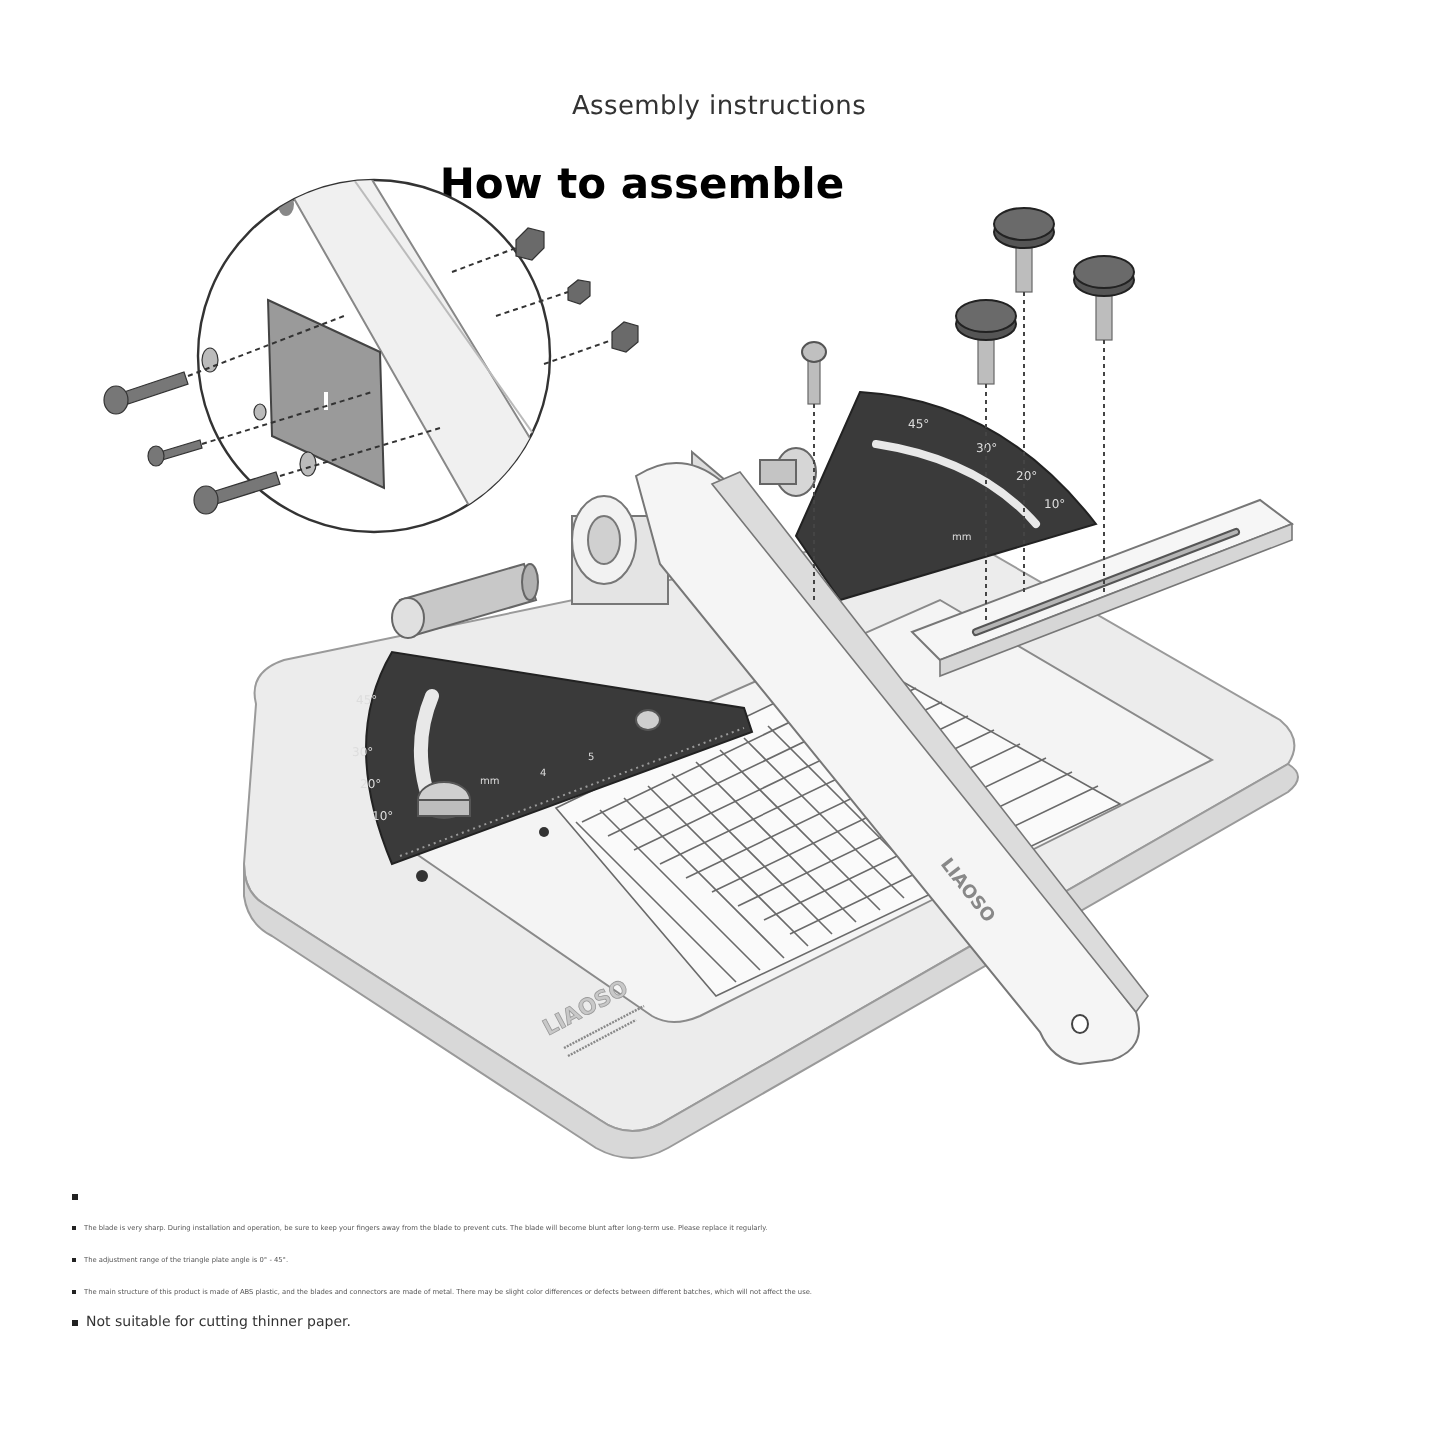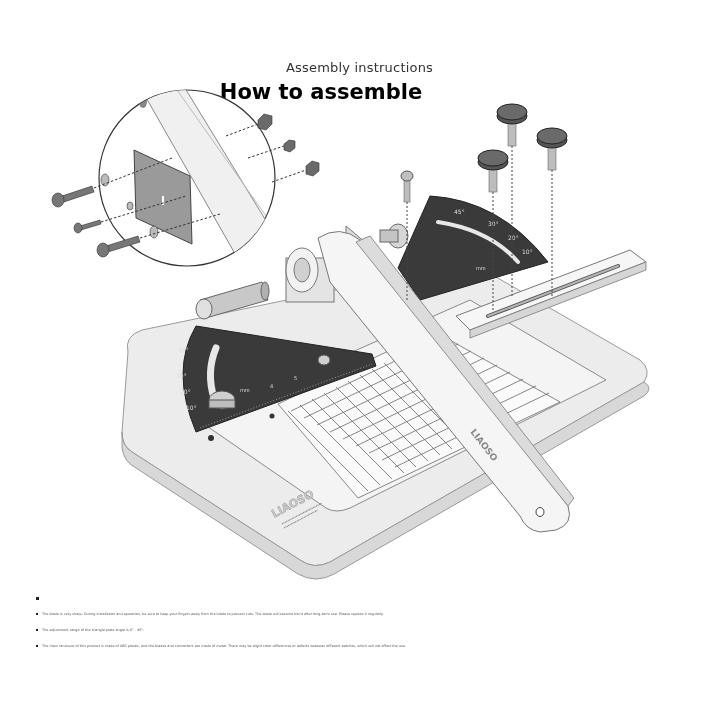--- a/index.html
+++ b/index.html
@@ -1,17 +1,17 @@
 <!DOCTYPE html>
 <html><head>
 <meta charset="utf-8">
 <style>
   html, body { margin:0; padding:0; background:#ffffff; }
   body { width:719px; height:719px; position:relative; overflow:hidden; font-family:"DejaVu Sans", sans-serif; color:#222; }
-  .subtitle { position:absolute; top:60px; left:0; width:719px; text-align:center; font-size:13px; color:#333; letter-spacing:0.2px; }
+  .subtitle { position:absolute; top:46px; left:0; width:719px; text-align:center; font-size:13px; color:#333; letter-spacing:0.2px; }
   .title { position:absolute; top:80px; left:0; width:586px; text-align:center; font-size:21px; font-weight:bold; color:#000000;padding-left:28px; }
   .illus { position:absolute; left:0; top:0; width:719px; height:719px; }
   .notes { position:absolute; left:36px; top:592px; width:660px; }
   .note { display:flex; align-items:center; white-space:nowrap; overflow:hidden; }
   .bullet { display:inline-block; width:3px; height:3px; background:#222; margin-right:4px; flex:none; }
   .note.big { font-size:7px; color:#333; height:12px; }
   .note.small { font-size:3.4px; color:#555; height:12px; }
   .note.small .bullet { width:2px; height:2px; }
   .g-ruler-text { font-family:"DejaVu Sans", sans-serif; fill:#ddd; }
 </style>
@@ -175,13 +175,17 @@
     <span>The blade is very sharp. During installation and operation, be sure to keep your fingers away from the blade to prevent cuts. The blade will become blunt after long-term use. Please replace it regularly.</span>
   </div>
   <div class="note small" style="margin-bottom:4px;">
     <span class="bullet"></span>
     <span>The adjustment range of the triangle plate angle is 0° - 45°.</span>
   </div>
   <div class="note small" style="margin-bottom:3px;">
     <span class="bullet"></span>
     <span>The main structure of this product is made of ABS plastic, and the blades and connectors are made of metal. There may be slight color differences or defects between different batches, which will not affect the use.</span>
   </div>
+  <div class="note big">
+    <span class="bullet"></span>
+    <span>Not suitable for cutting thinner paper.</span>
+  </div>
 </div>
 
 </body></html>

